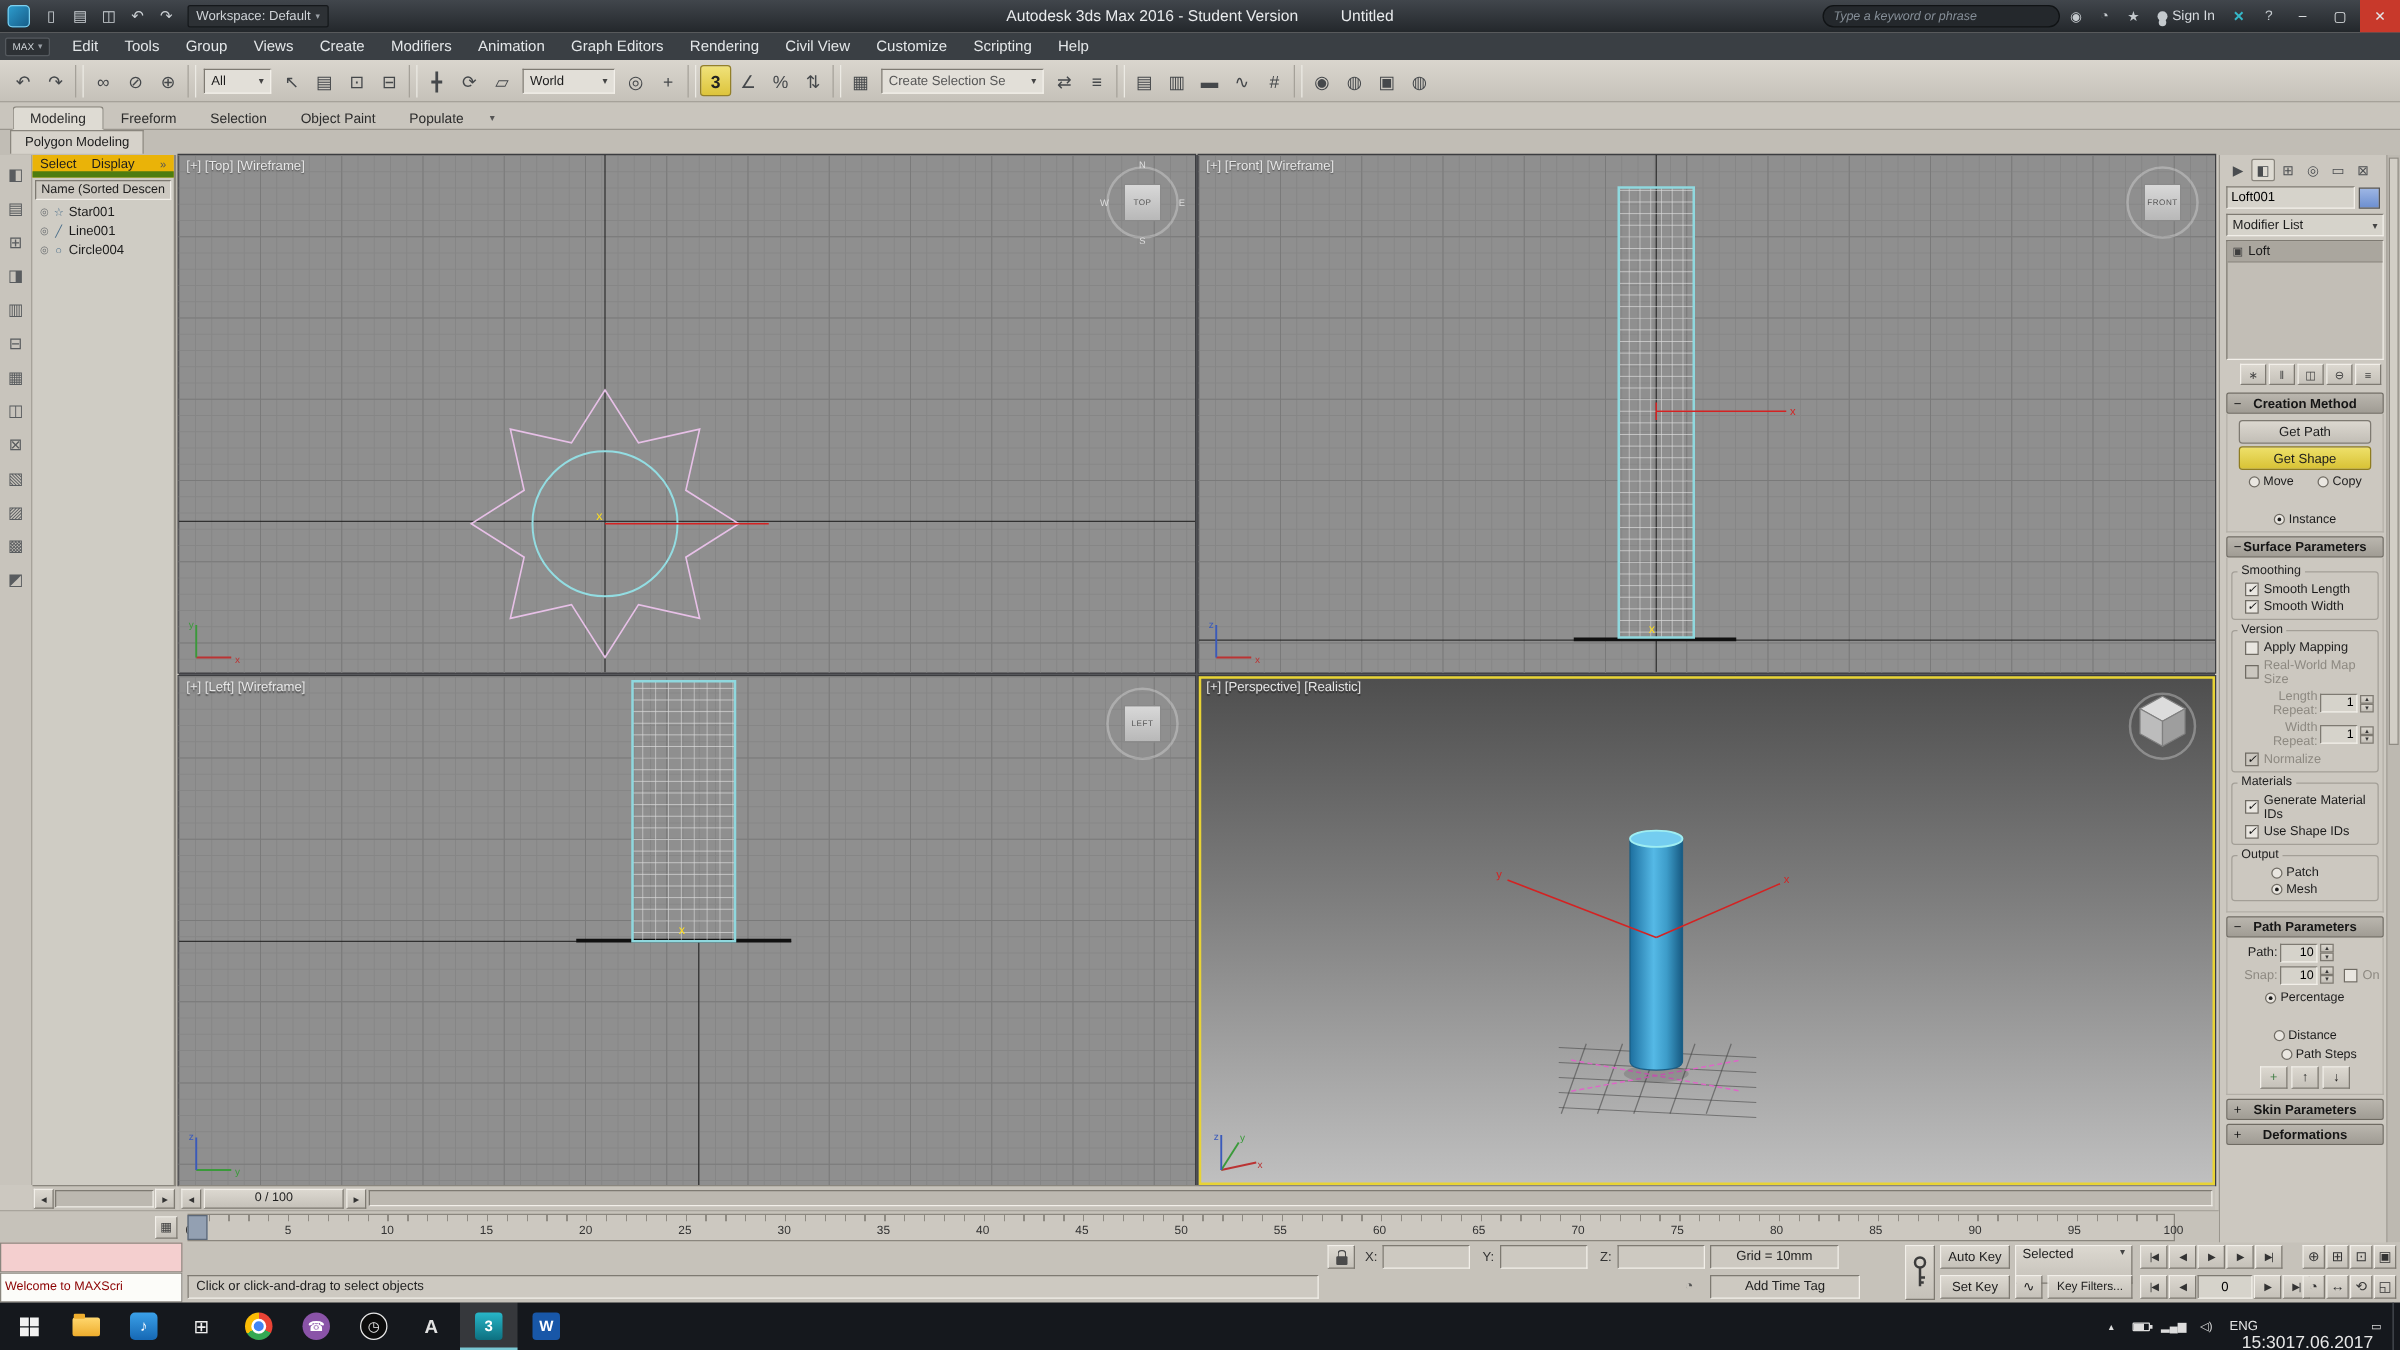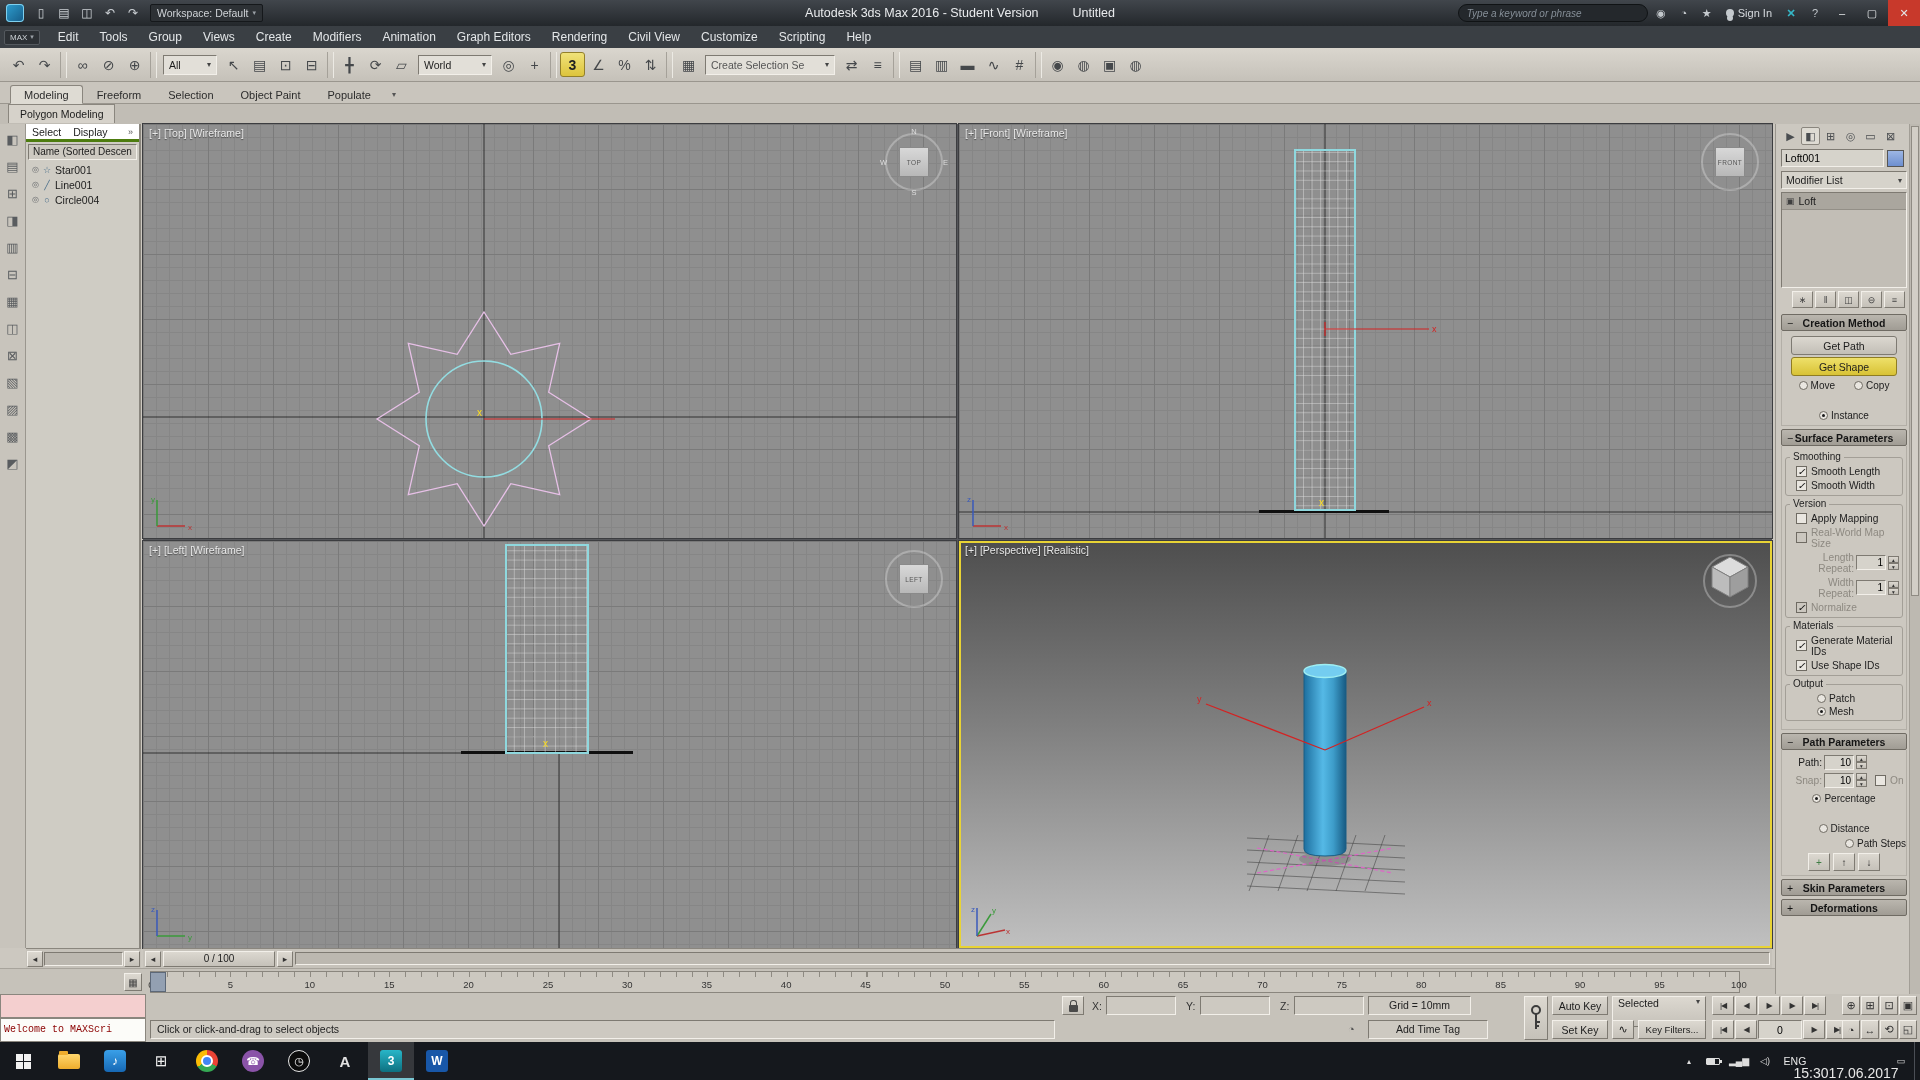--- a/index.html
+++ b/index.html
@@ -59,21 +59,21 @@
 .subtabrow{position:absolute;top:104px;left:0;width:1920px;height:20px;background:#c1bdb5}
 .ptab{display:inline-block;margin-left:8px;padding:3px 11px;font-size:10.5px;background:#d6d2ca;border:1px solid #8a867e;border-bottom:none}
 
 
 .main{position:absolute;top:124px;left:0;width:1920px;height:824px}
 .lstrip{position:absolute;left:0;top:0;width:26px;height:824px;background:#c8c4bc;border-right:1px solid #9a968e;
   display:flex;flex-direction:column;align-items:center;padding-top:5px;gap:7px}
 .lsi{width:20px;height:20px;font-size:13px;color:#595c5f}
 
 .scenex{position:absolute;left:26px;top:0;width:115px;height:824px;background:#cfccc4;border-right:2px solid #8a867e}
-.sx-menu{height:18px;display:flex;align-items:center;padding:0 6px;background:#ffffff;border-bottom:3px solid #4d7c0f}
+.sx-menu{height:18px;display:flex;align-items:center;padding:0 6px;background:#eab308;border-bottom:5px solid #4d7c0f}
 .sx-menu .tbgroup{gap:12px}
 .sx-mi{font-size:10.5px}
 .sx-ovf{margin-left:auto;font-size:9px;color:#555}
 .sx-header{height:16px;margin:2px;background:#cdc9c1;border:1px solid;border-color:#7e7a72 #f2efe9 #f2efe9 #7e7a72;
   font-size:10px;line-height:14px;padding-left:4px;white-space:nowrap;overflow:hidden}
 .sx-row{display:flex;align-items:center;gap:3px;height:15px;padding-left:6px;font-size:10.5px}
 .sx-lamp{font-size:8px;color:#6a6d70}
 .sx-shape{font-size:9px;color:#4a6e8a;width:10px}
 
 .vparea{position:absolute;left:143px;top:0;width:1629px;height:824px;background:#55565a}
@@ -174,21 +174,21 @@
 .tick{width:0;display:flex;justify-content:center}
 .tick b{font-weight:normal;font-size:9.5px;color:#333;line-height:15px}
 .frame0{position:absolute;left:-1px;top:0;width:16px;height:20px;background:#93a0b2;border:1px solid #5c6878;z-index:2}
 
 
 .statusbar{position:absolute;top:994px;left:0;width:1920px;height:48px;background:#c6c2ba}
 .srow{position:absolute;left:0;width:1920px;height:24px}
 .s1{top:0}.s2{top:24px}
 .ms-pink,.ms-white{position:absolute;left:0;top:0;width:146px;height:24px;border:1px solid #8a867e}
 .ms-pink{background:#f4cfcf}
-.ms-white{background:#fcfcf9;color:#8b0000;font-family:Liberation Mono, monospace;font-size:10px;line-height:21px;padding-left:3px;white-space:nowrap;overflow:hidden}
+.ms-white{background:#fcfcf9;color:#8b0000;font-family:Liberation Sans, sans-serif;font-size:10px;line-height:21px;padding-left:3px;white-space:nowrap;overflow:hidden}
 .sfield{position:absolute;top:2px;height:19px;background:#cdc9c1;border:1px solid;border-color:#7e7a72 #f2efe9 #f2efe9 #7e7a72;
   font-size:10.5px;line-height:17px;padding-left:6px;color:#222;white-space:nowrap;overflow:hidden}
 .wide{left:150px;width:905px}
 .slab{position:absolute;top:6px;font-size:10.5px;color:#333}
 .coordf{width:70px}
 .ctr{text-align:center;padding-left:0}
 .lockbtn{position:absolute;left:1062px;top:2px;width:22px;height:19px}
 .lockico{width:9px;height:7px;background:#4a4a4a;position:relative;border-radius:1px;margin-top:5px}
 .lockico::before{content:"";position:absolute;left:1px;top:-5px;width:5px;height:5px;border:1.5px solid #4a4a4a;border-bottom:none;border-radius:3px 3px 0 0}
 .skbtn{position:absolute;left:1552px;top:2px;width:56px;height:19px;font-size:10.5px;display:flex;align-items:center;justify-content:center}
@@ -861,21 +861,21 @@
           <div class="rdrow">
             <span class="rd on">
                 <i class="dot"></i>
                 <span>Percentage</span>
               </span>
             <span class="rd">
                 <i class="dot"></i>
                 <span>Distance</span>
               </span>
           </div>
-          <div class="rdrow" style="justify-content:flex-end;padding-left:22px">
+          <div class="rdrow" style="justify-content:center;padding-left:22px">
             <span class="rd">
                 <i class="dot"></i>
                 <span>Path Steps</span>
               </span>
           </div>
           <div class="pbtns">
 
           <span class="pbtn ico raised c-green">
                 <span>+</span>
               </span>

